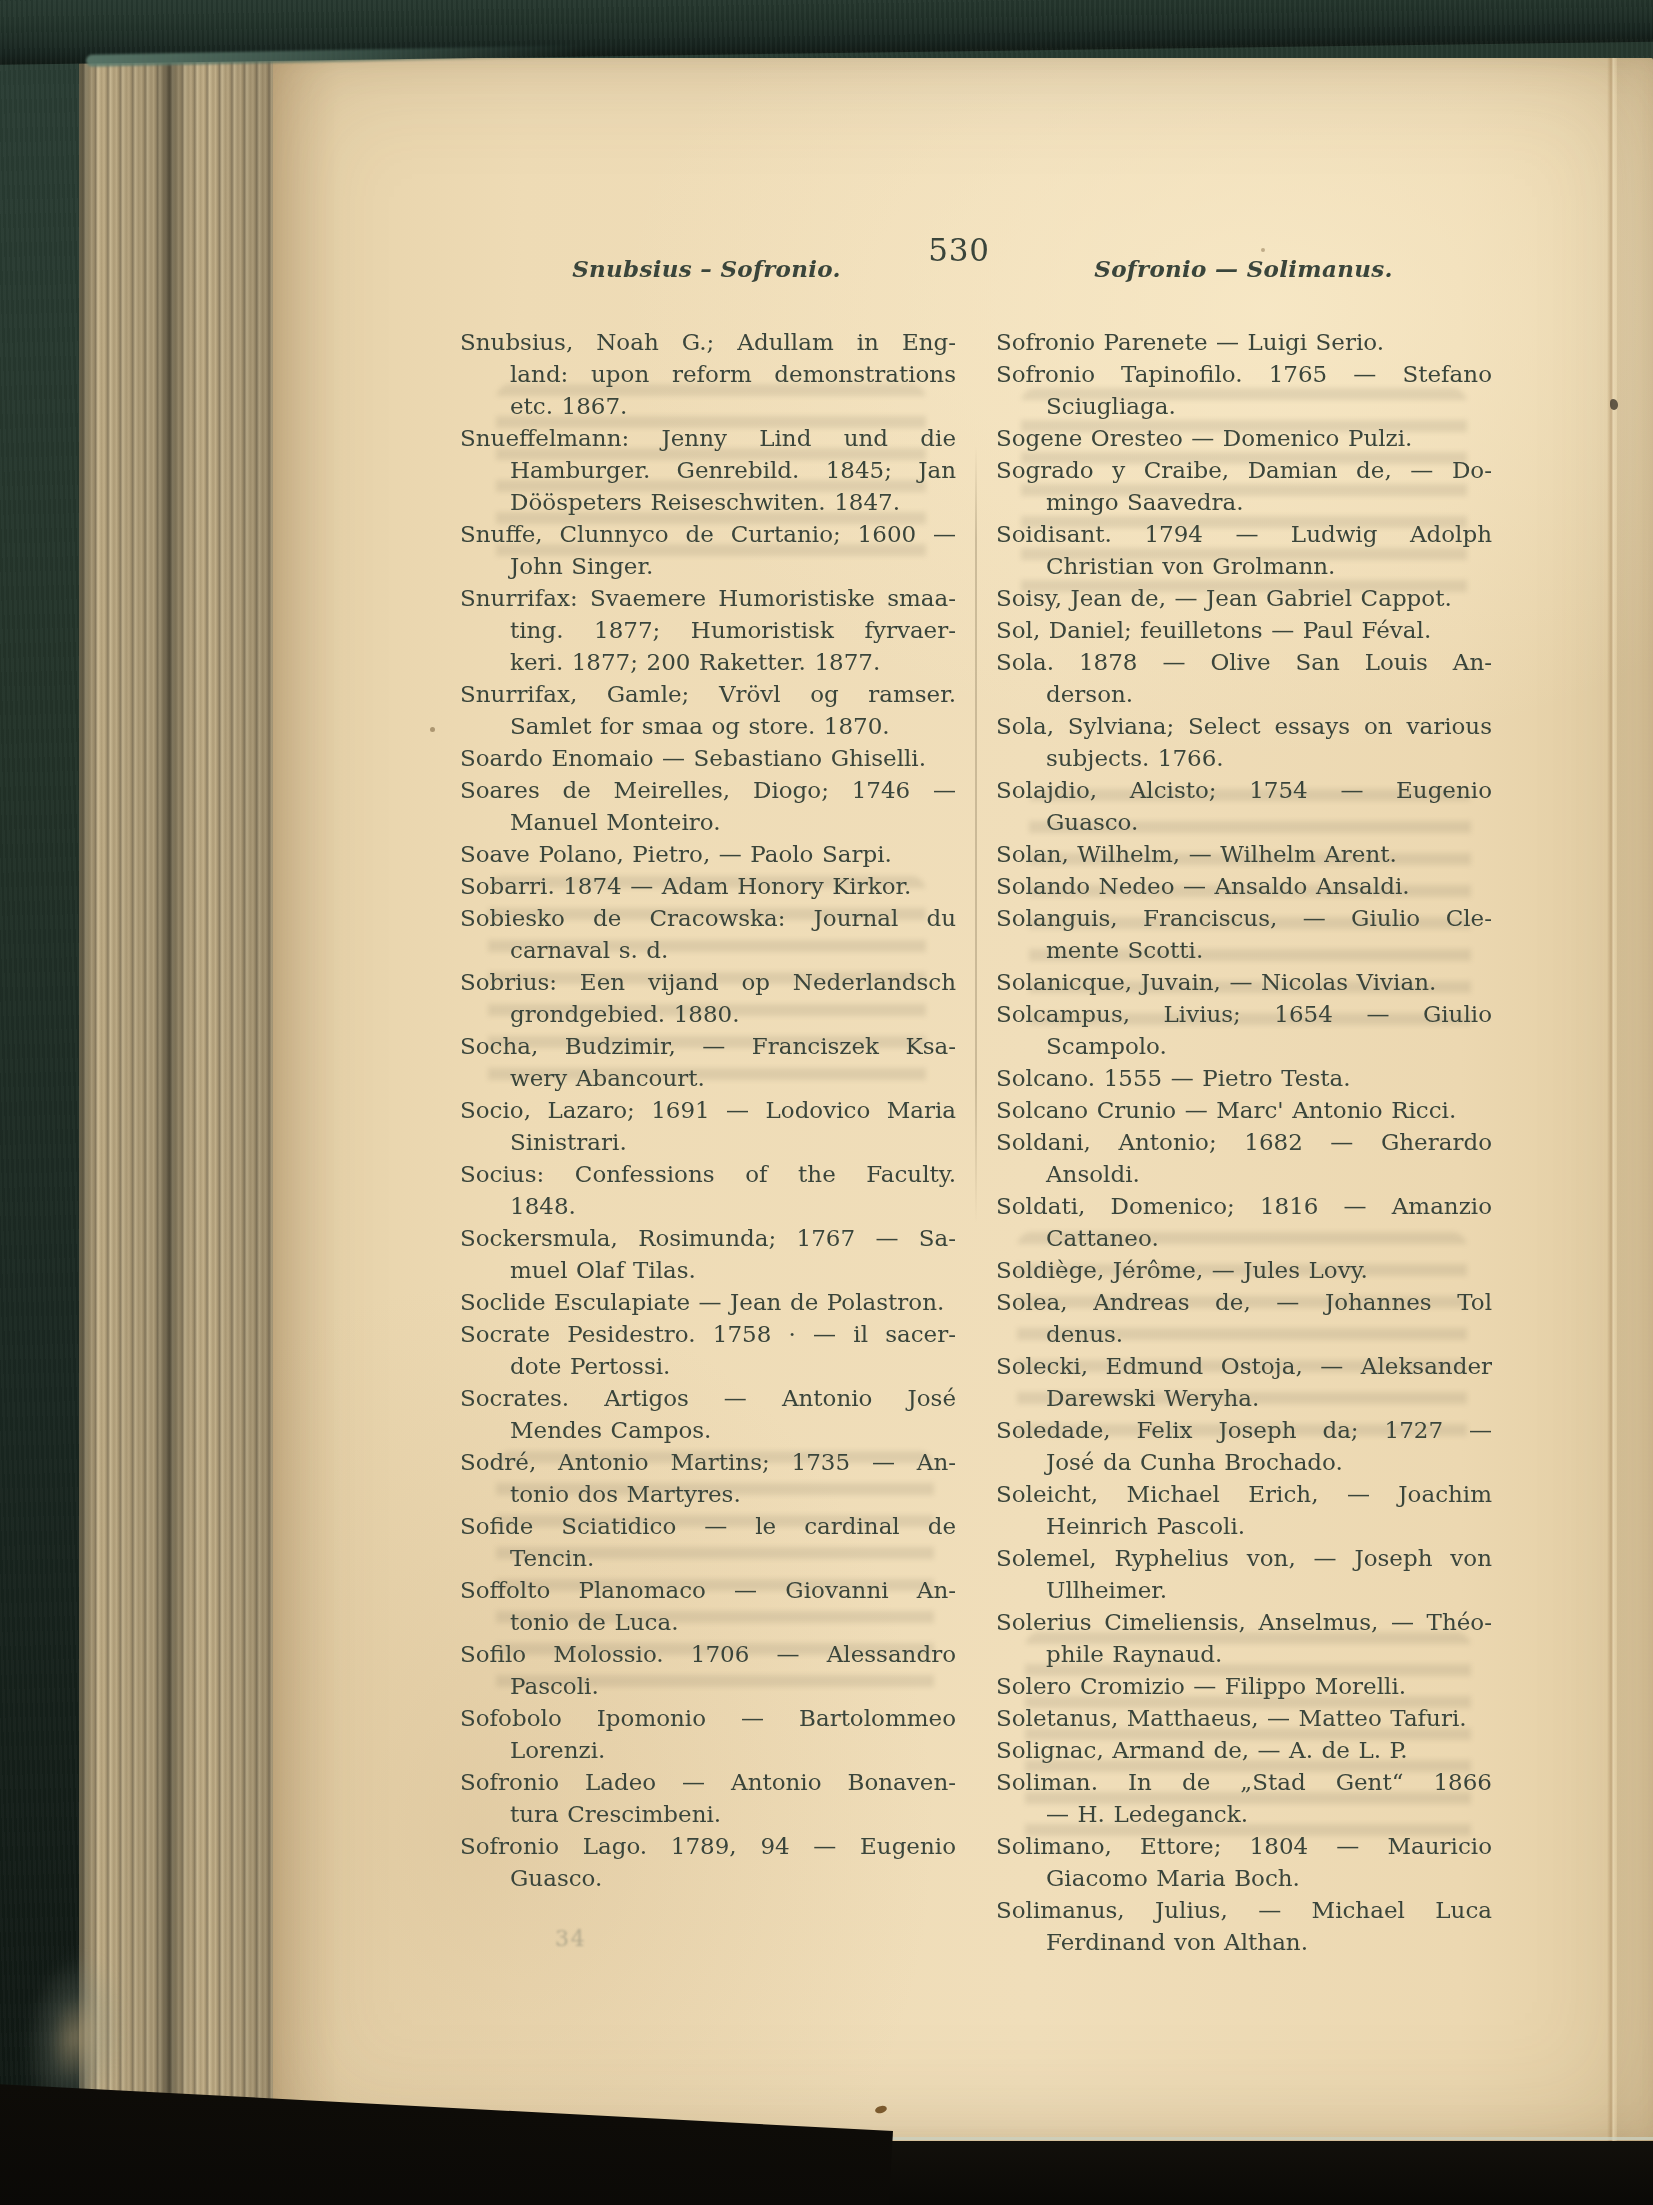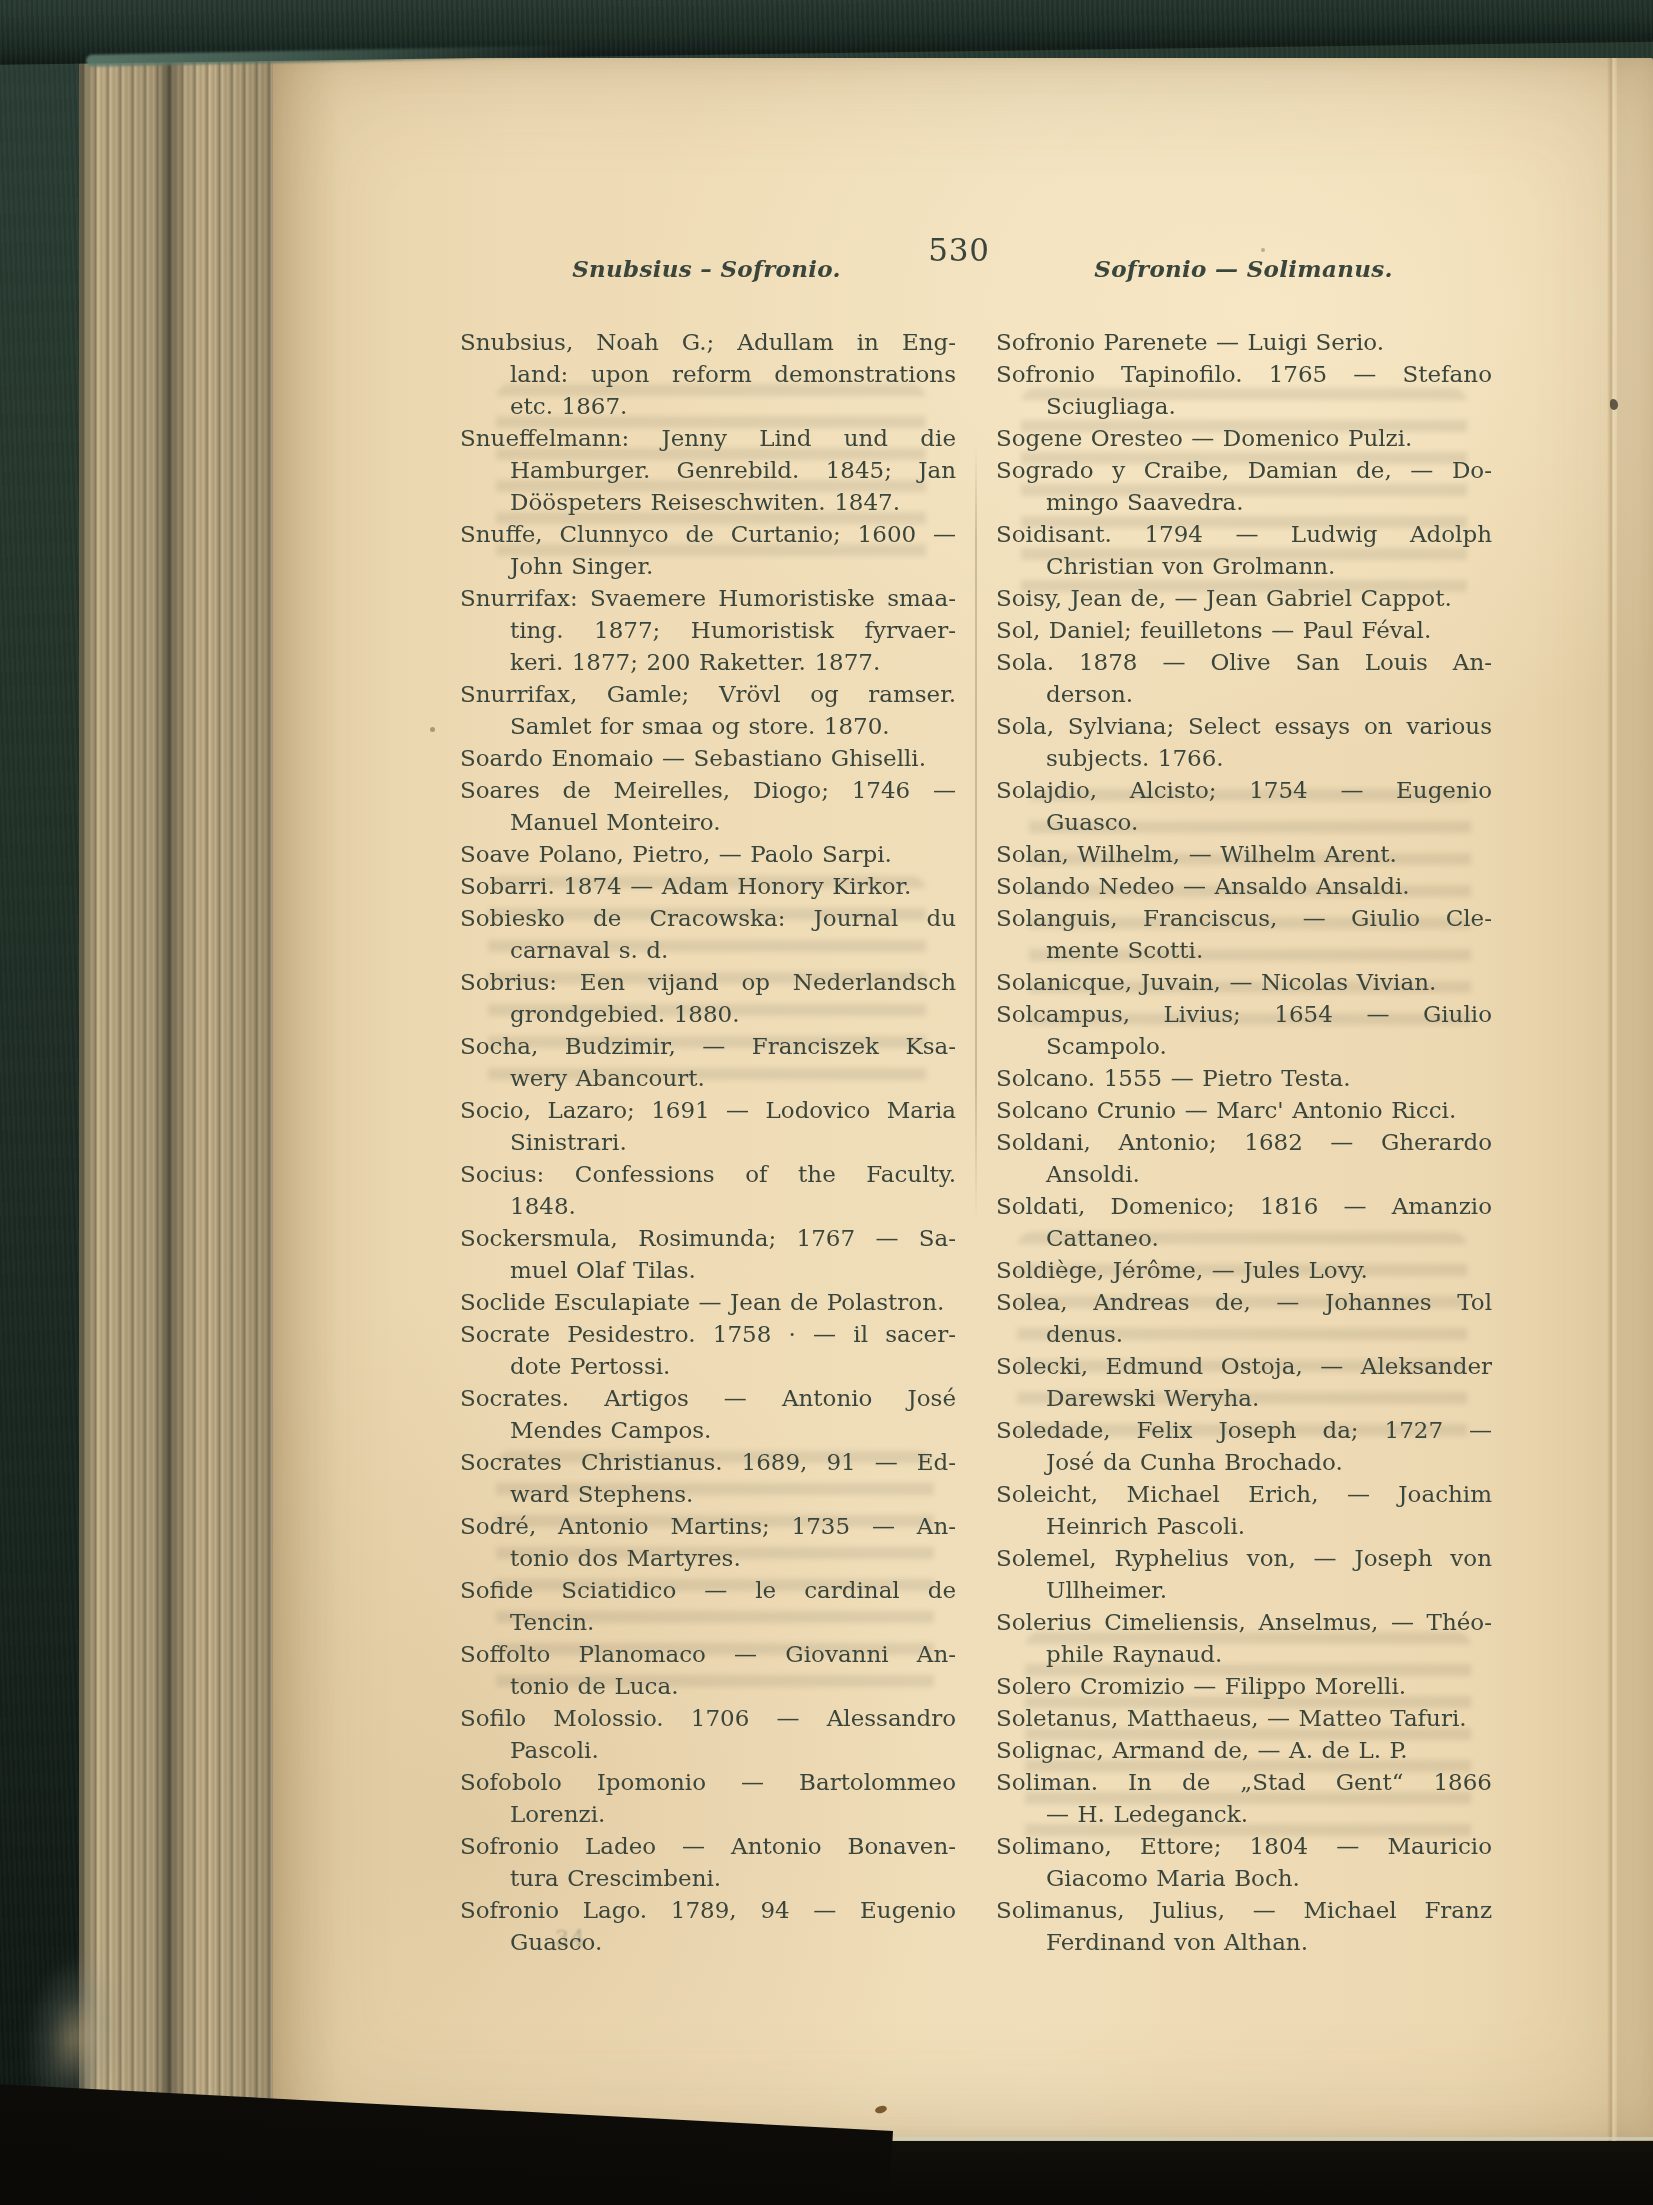--- a/index.html
+++ b/index.html
@@ -200,24 +200,20 @@
       </div>
       <div class="entry">
         <div class="line jst">Socrate Pesidestro. 1758 · — il sacer-</div>
         <div class="line cont">dote Pertossi.</div>
       </div>
       <div class="entry">
         <div class="line jst">Socrates. Artigos — Antonio José</div>
         <div class="line cont">Mendes Campos.</div>
       </div>
       <div class="entry">
-        <div class="line jst">Socrates Christianus. 1689, 91 — Ed-</div>
-        <div class="line cont">ward Stephens.</div>
-      </div>
-      <div class="entry">
         <div class="line jst">Sodré, Antonio Martins; 1735 — An-</div>
         <div class="line cont">tonio dos Martyres.</div>
       </div>
       <div class="entry">
         <div class="line jst">Sofide Sciatidico — le cardinal de</div>
         <div class="line cont">Tencin.</div>
       </div>
       <div class="entry">
         <div class="line jst">Soffolto Planomaco — Giovanni An-</div>
         <div class="line cont">tonio de Luca.</div>
@@ -345,21 +341,21 @@
       </div>
       <div class="entry">
         <div class="line jst">Soliman. In de „Stad Gent“ 1866</div>
         <div class="line cont">— H. Ledeganck.</div>
       </div>
       <div class="entry">
         <div class="line jst">Solimano, Ettore; 1804 — Mauricio</div>
         <div class="line cont">Giacomo Maria Boch.</div>
       </div>
       <div class="entry">
-        <div class="line jst">Solimanus, Julius, — Michael Franz</div>
+        <div class="line jst">Solimanus, Julius, — Michael Luca</div>
         <div class="line cont">Ferdinand von Althan.</div>
       </div>
     </div>
 
   <div class="signature-mark">34</div>
 
   <div class="speck speck-bottom"></div>
   <div class="speck speck-edge"></div>
   <div class="speck speck-a"></div>
   <div class="speck speck-b"></div>

